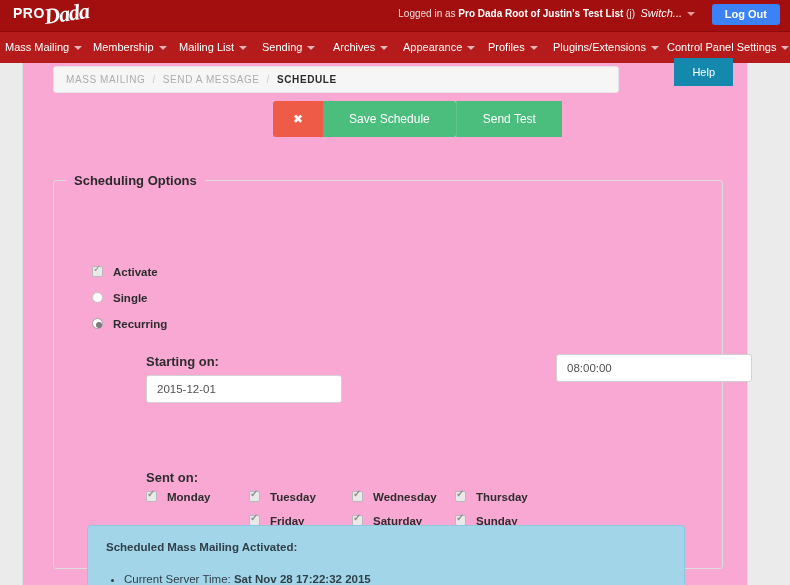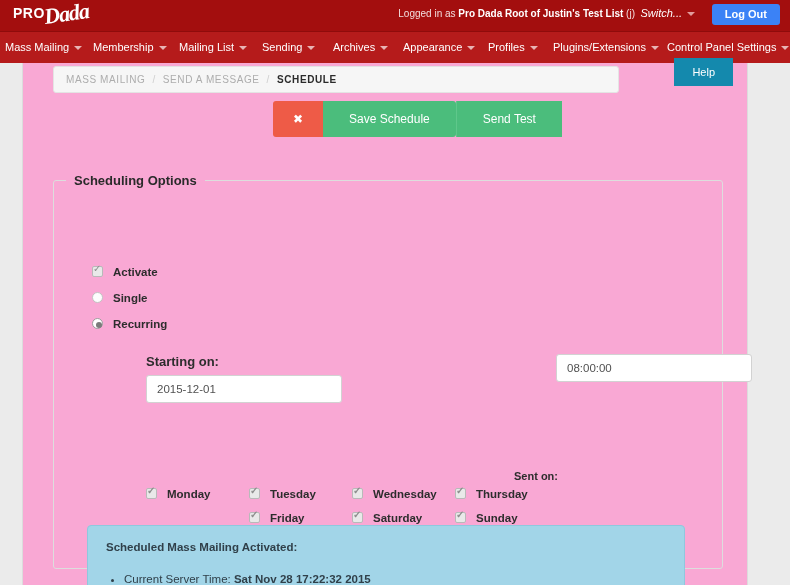--- a/index.html
+++ b/index.html
@@ -159,21 +159,21 @@
   .fieldlabel { font-size: 13px; font-weight: bold; color: #2d2d2d; margin-bottom: 6px; }
   .textinput {
     width: 196px; height: 28px;
     border: 1px solid #d2d2d2; border-radius: 3px;
     background: #ffffff; font-size: 11.5px; color: #515151;
     padding: 0 10px; font-family: "Liberation Sans", sans-serif;
     outline: none;
   }
 
   #senton { position: absolute; left: 92px; top: 282px; }
-  #senton .ttl { font-size: 11px; font-weight: bold; color: #2d2d2d; margin-bottom: 6px; text-align: right; }
+  #senton .ttl { font-size: 13px; font-weight: bold; color: #2d2d2d; margin-bottom: 6px; }
   .dayrow { display: flex; margin-bottom: 12px; justify-content: flex-end; }
   .daycell { width: 103px; font-size: 11.5px; font-weight: bold; color: #2d2d2d; white-space: nowrap; }
 
   
   #alert {
     position: absolute; left: 33px; top: 337px;
     width: 598px; height: 158px;
     background: #a2d5e8; border: 1px solid #8ec8de; border-radius: 4px;
     color: #30404a;
   }

